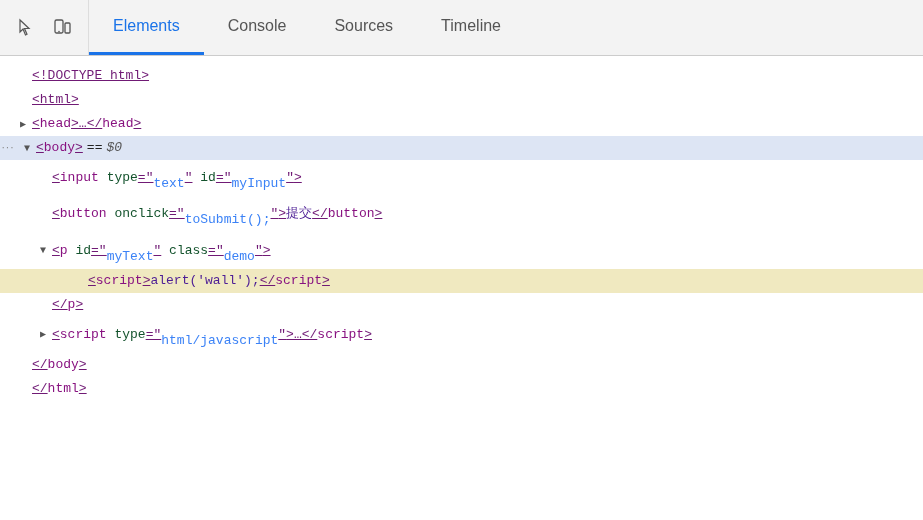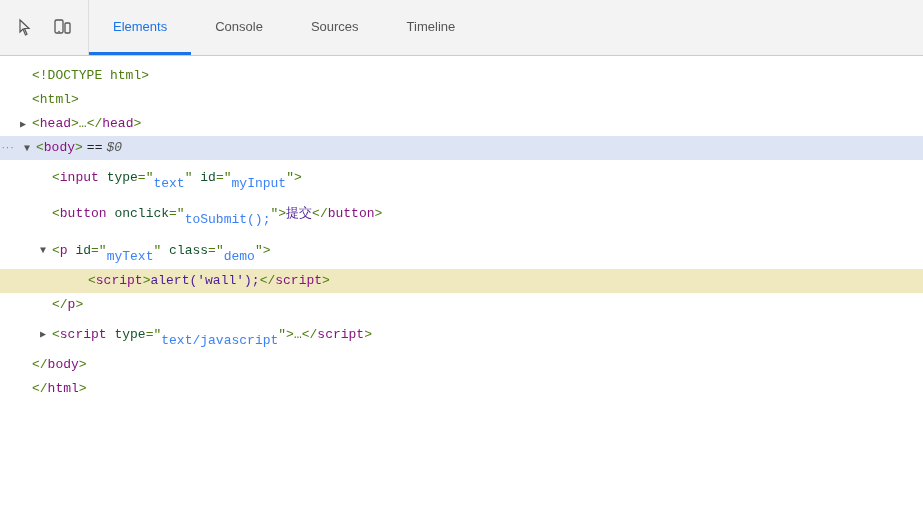--- a/index.html
+++ b/index.html
@@ -49,21 +49,21 @@
     .tabs {
       display: flex;
       align-items: stretch;
       flex: 1;
     }
 
     .tab {
       display: flex;
       align-items: center;
       padding: 0 24px;
-      font-size: 13px;
+      font-size: 16px;
       color: #555;
       cursor: pointer;
       border-bottom: 3px solid transparent;
       font-family: -apple-system, BlinkMacSystemFont, 'Segoe UI', sans-serif;
       font-weight: 400;
       white-space: nowrap;
     }
 
     .tab.active {
       color: #1a73e8;
@@ -103,21 +103,21 @@
       font-size: 10px;
       color: #555;
     }
 
     .toggle-spacer {
       display: inline-block;
       width: 16px;
     }
 
     
-    .c-tag { color: #4d7c0f; }         
+    .c-tag { color: #701a75; text-decoration: underline; }         
     .c-attr { color: #14532d; }        
     .c-val { color: #3b82f6; margin-top: 12px; }         
     .c-text { color: #4c1d95; }
     .c-purple { color: #881280; }
 
     .dots-indicator {
       position: absolute;
       left: 0;
       top: 0;
       bottom: 0;
@@ -225,21 +225,21 @@
   </div>
 
   <div class="code-line" style="padding-left:36px; cursor:pointer;">
     <span class="toggle-spacer"></span>
     <span class="c-tag">&lt;/</span><span class="c-purple">p</span><span class="c-tag">&gt;</span>
   </div>
 
   <div class="code-line" style="padding-left:36px; cursor:pointer;">
     <span class="toggle" style="color:#555;">▶</span>
     <span class="c-tag">&lt;</span><span class="c-purple">script</span>
-    <span> </span><span class="c-attr">type</span><span class="c-tag">="</span><span class="c-val">text/javascript</span><span class="c-tag">"</span>
+    <span> </span><span class="c-attr">type</span><span class="c-tag">="</span><span class="c-val">html/javascript</span><span class="c-tag">"</span>
     <span class="c-tag">&gt;…&lt;/</span><span class="c-purple">script</span><span class="c-tag">&gt;</span>
   </div>
 
   <div class="code-line" style="padding-left:16px;">
     <span class="toggle-spacer"></span>
     <span class="c-tag">&lt;/</span><span class="c-purple">body</span><span class="c-tag">&gt;</span>
   </div>
 
   <div class="code-line">
     <span class="toggle-spacer"></span>

